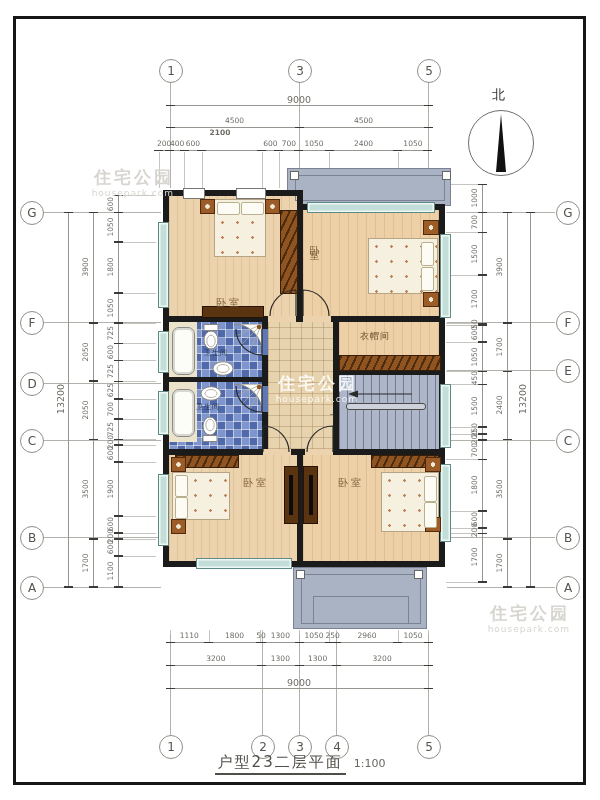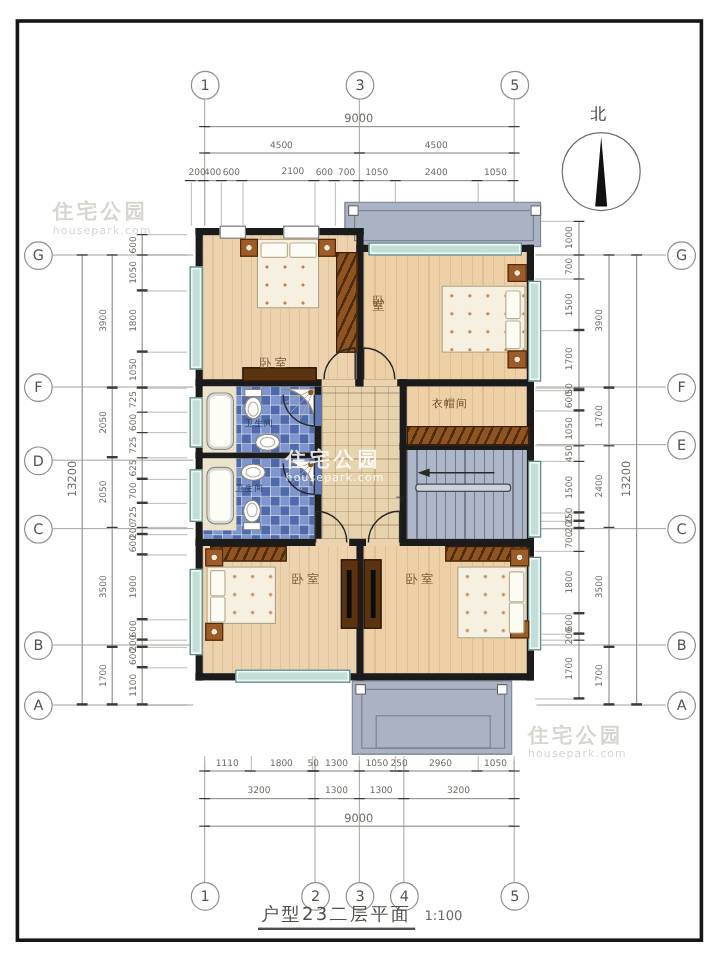--- a/index.html
+++ b/index.html
@@ -34,21 +34,21 @@
   .pad{background:#ebe3ca;z-index:14}
   .tub{background:#fdfdf8;border:1px solid #8a8a8a;border-radius:7px;box-shadow:inset 0 0 0 2px #d8d8d0;z-index:15}
   .rail{background:#ccd1dc;border:1px solid #4a4a48;border-radius:3px;z-index:15}
   .fixt{z-index:16}
   .door{z-index:17}
   .rmlab{color:#7c5c38;font-size:10px;letter-spacing:3px;z-index:18;white-space:nowrap}
   .rmlab.vert{writing-mode:vertical-rl;letter-spacing:3px}
   .smlab{color:#6b4a28;font-size:9px;letter-spacing:1px;z-index:18;white-space:nowrap}
   .bathlab{color:#273550;font-size:7px;letter-spacing:1px;z-index:18;white-space:nowrap}
   .dwnlab{color:#2a2a28;font-size:8px;z-index:18}
-  .wm{z-index:22;text-align:left;line-height:1.15;pointer-events:none}
+  .wm{z-index:22;text-align:right;line-height:1.15;pointer-events:none}
   .wm .b{font-size:17px;letter-spacing:3px;font-weight:bold;display:block}
   .wm .s{font-size:9px;letter-spacing:1px;display:block}
   .wm.gray{color:#d7d5cf}
   .wm.lite{color:rgba(255,255,255,.85)}
   #compass{left:468px;top:110px;width:64px;height:64px;border:1.5px solid #6f6d68;border-radius:50%;background:#fff;z-index:5}
   #north-label{left:492px;top:86px;font-size:13px;color:#33312e;z-index:5}
   #title-wrap{left:150px;top:752px;width:300px;text-align:center;z-index:6;color:#504e48}
   .t-main{font-size:15px;letter-spacing:2px;border-bottom:2px solid #504e48;padding:0 3px 2px}
   .t-scale{font-size:11px;margin-left:8px;color:#6a6862}
 </style>
@@ -288,21 +288,21 @@
 <div class="abs ext" style="left: 298.968px; top: 152px; width: 1px; height: 36px;"></div>
 <div class="abs tk" style="left: 324.569px; top: 149.5px;"></div>
 <div class="abs ext" style="left: 329.069px; top: 152px; width: 1px; height: 36px;"></div>
 <div class="abs tk" style="left: 393.369px; top: 149.5px;"></div>
 <div class="abs ext" style="left: 397.869px; top: 152px; width: 1px; height: 36px;"></div>
 <div class="abs tk" style="left: 423.47px; top: 149.5px;"></div>
 <div class="abs ext" style="left: 427.97px; top: 152px; width: 1px; height: 36px;"></div>
 <div class="abs dt" style="left: 142.233px; top: 139px; width: 44px; text-align: center;">200</div>
 <div class="abs dt" style="left: 155.134px; top: 139px; width: 44px; text-align: center;">400</div>
 <div class="abs dt" style="left: 170.9px; top: 139px; width: 44px; text-align: center;">600</div>
-<div class="abs dt" style="left: 209.601px; top: 138px; width: 44px; text-align: right;">2100</div>
+<div class="abs dt" style="left: 209.601px; top: 128px; width: 44px; text-align: left; font-weight: bold;">2100</div>
 <div class="abs dt" style="left: 248.301px; top: 139px; width: 44px; text-align: center;">600</div>
 <div class="abs dt" style="left: 266.935px; top: 139px; width: 44px; text-align: center;">700</div>
 <div class="abs dt" style="left: 292.018px; top: 139px; width: 44px; text-align: center;">1050</div>
 <div class="abs dt" style="left: 341.469px; top: 139px; width: 44px; text-align: center;">2400</div>
 <div class="abs dt" style="left: 390.92px; top: 139px; width: 44px; text-align: center;">1050</div>
 <div class="abs dl" style="left: 170px; top: 642px; width: 258.003px; height: 1px;"></div>
 <div class="abs tk" style="left: 165.5px; top: 641.5px;"></div>
 <div class="abs ext" style="left: 170px; top: 630px; width: 1px; height: 12px;"></div>
 <div class="abs tk" style="left: 204.2px; top: 641.5px;"></div>
 <div class="abs ext" style="left: 208.7px; top: 630px; width: 1px; height: 12px;"></div>

